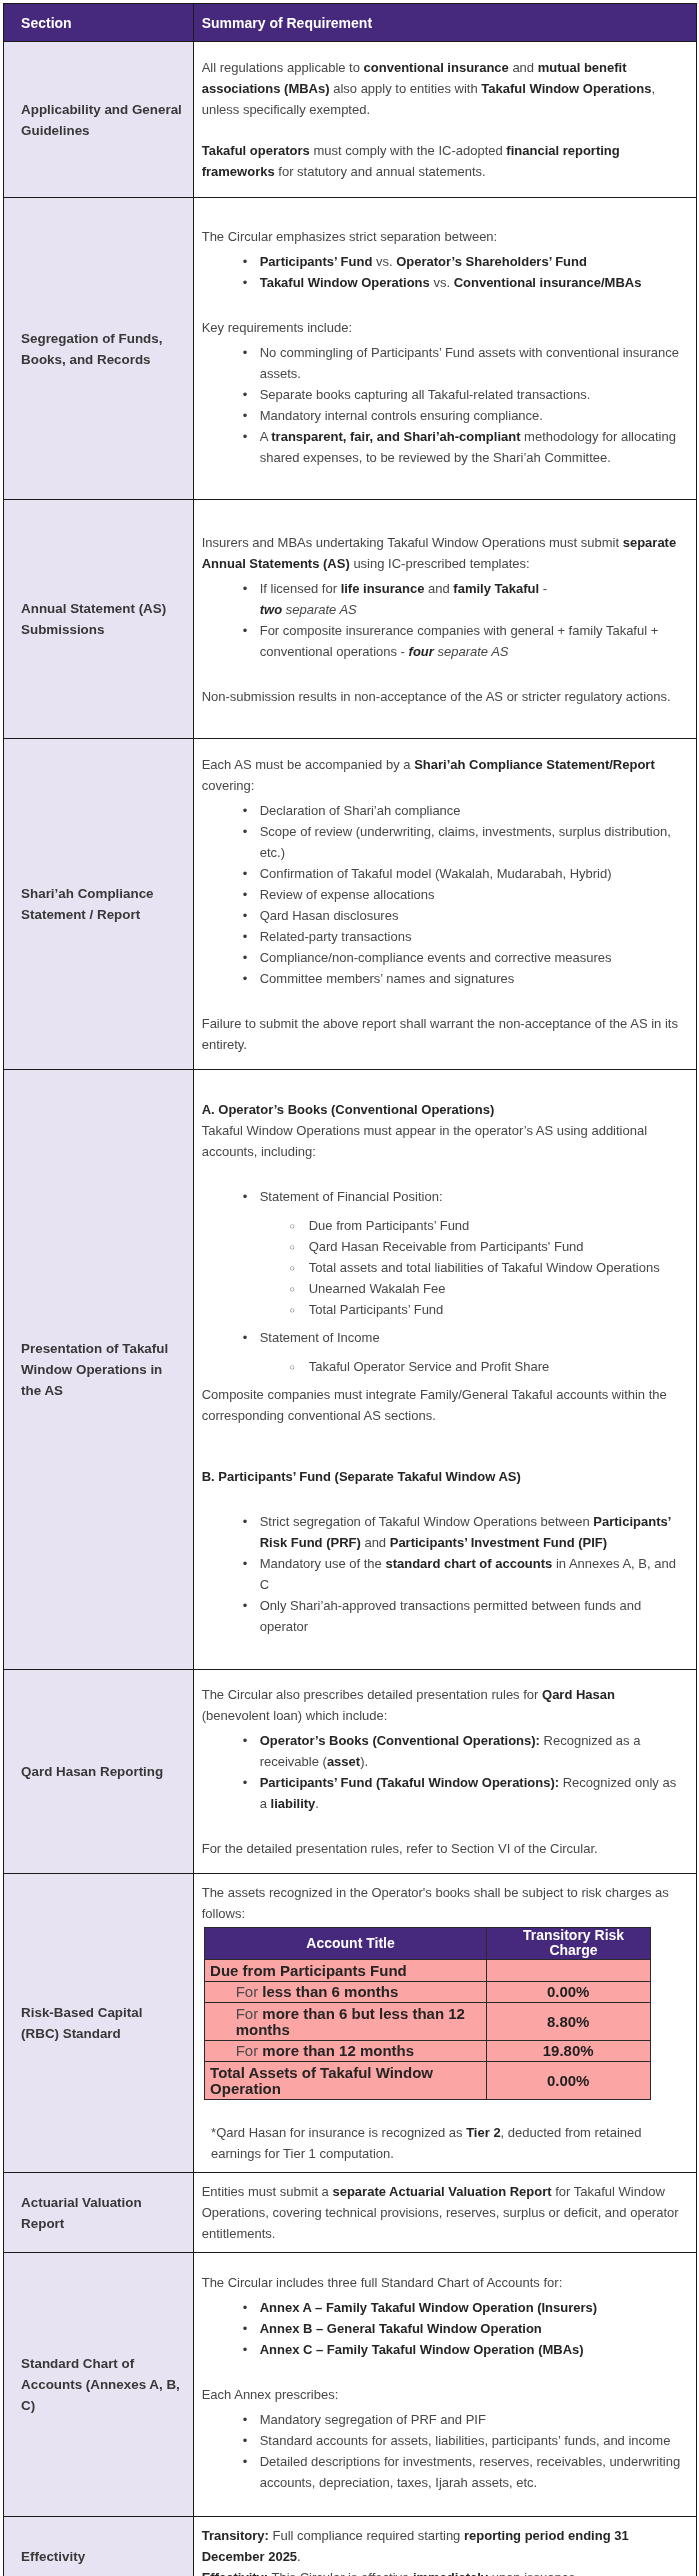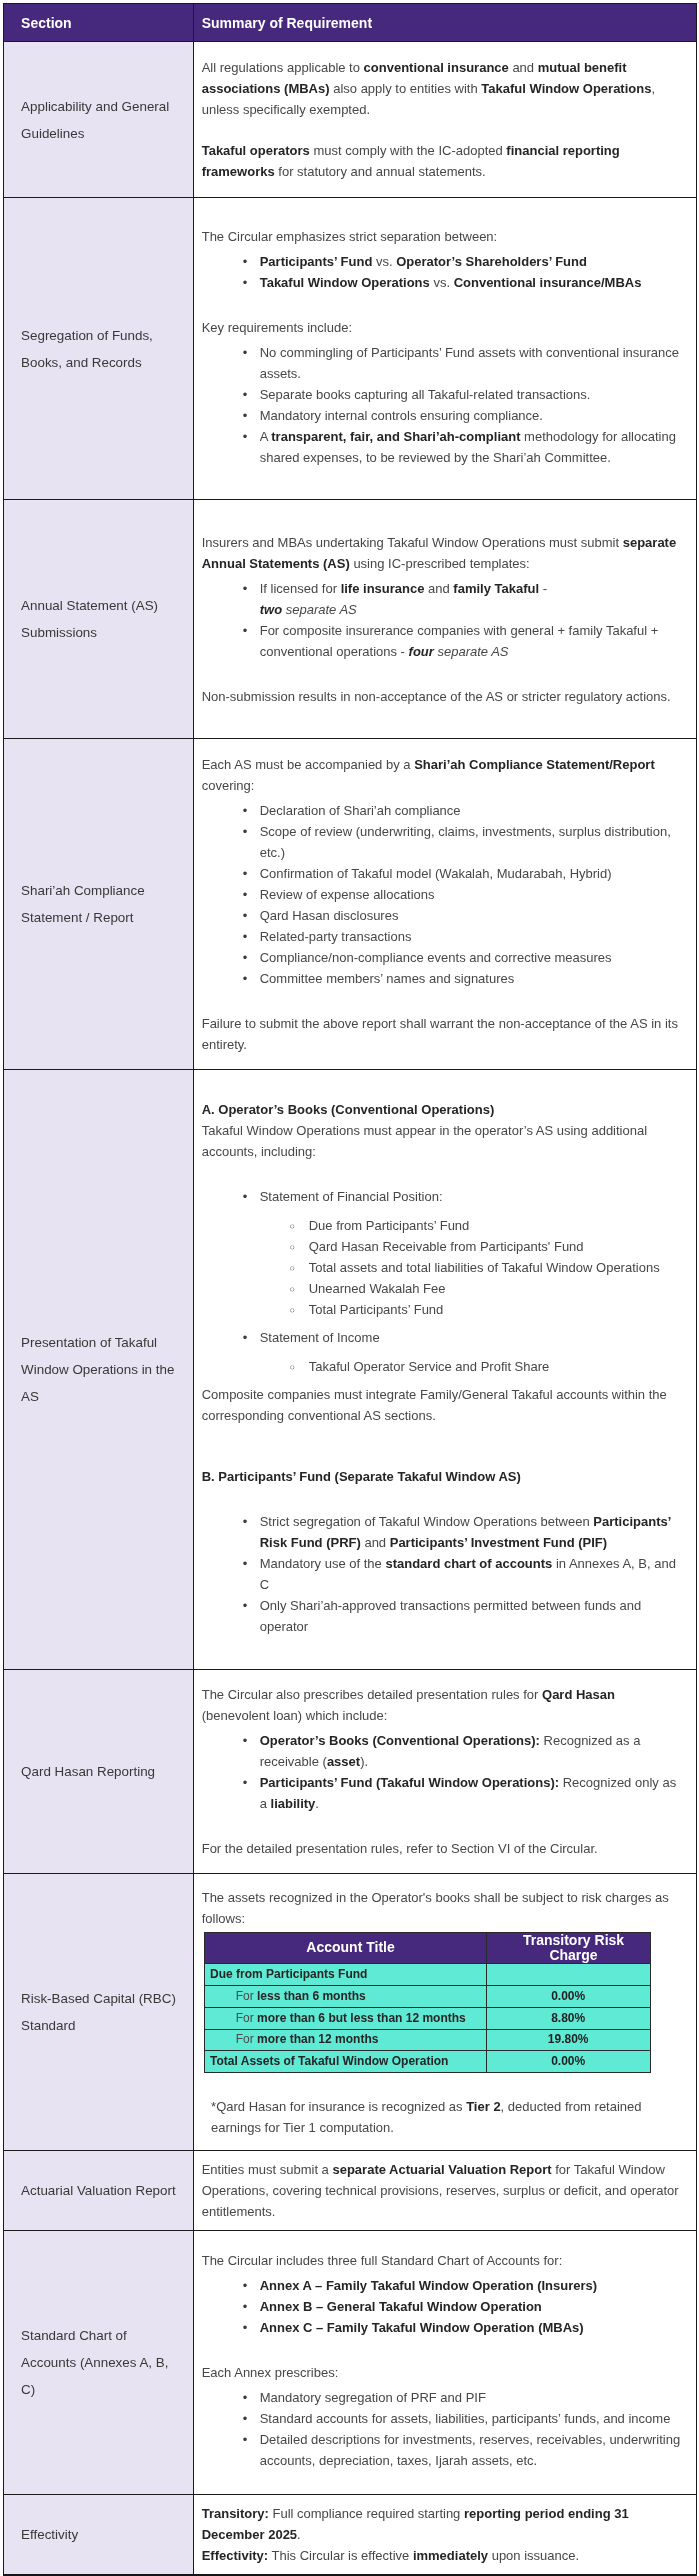--- a/index.html
+++ b/index.html
@@ -4,37 +4,37 @@
 <style>
   html,body{margin:0;padding:0;background:#ffffff;}
   body{padding:3.4px 2.7px 5.4px 2.7px;font-family:"Liberation Sans","DejaVu Sans",sans-serif;}
   table.main{border-collapse:collapse;width:694px;table-layout:fixed;
              border:1.3px solid #151515;border-bottom-width:2px;}
   .main th,.main td{border:0.7px solid #1b1b1b;box-sizing:border-box;}
   .main thead th{background:#46287c;color:#ffffff;font-size:14px;font-weight:700;
                  text-align:left;height:38px;vertical-align:middle;padding:0 6.7px 0 17.4px;}
   .main thead th.col-summary{padding-left:8px;}
   td.section{background:#e8e3f2;vertical-align:middle;padding:6.7px 10.7px 6.7px 17.4px;
-             font-size:13.4px;font-weight:400;color:#383838;line-height:27px;}
+             font-size:13.4px;font-weight:700;color:#383838;line-height:21px;}
   td.summary{background:#ffffff;vertical-align:middle;padding:8px 10.7px 8px 8px;
              font-size:13px;color:#474747;line-height:21px;}
   .para{margin:0;}
   .para.fn{padding-left:9.4px;}
   .gap{height:20px;}
   .b{font-weight:700;color:#252525;}
   .i{font-style:italic;}
   ul.bl{list-style:none;margin:4px;padding:0;}
   .bl>li{position:relative;padding-left:54px;}
   .bl>li::before{content:"•";position:absolute;left:37px;top:0;color:#3a3a3a;}
   ul.sl{list-style:none;margin:8px 0 6.7px -54px;padding:0;}
   .sl>li{position:relative;padding-left:103px;}
   .sl>li::before{content:"○";position:absolute;left:84px;top:0.7px;font-size:8.7px;color:#3a3a3a;}
   table.inner{border-collapse:collapse;table-layout:fixed;width:447px;margin:2.7px 0 2.7px 2px;}
-  .inner th,.inner td{border:0.7px solid #2a2a2a;font-size:12px;line-height:15.4px;
-                      padding:2.7px 5.4px;color:#1f1f1f;background:#5eead4;}
+  .inner th,.inner td{border:0.7px solid #2a2a2a;font-size:15px;line-height:15.4px;
+                      padding:2.7px 5.4px;color:#1f1f1f;background:#fca5a5;}
   .inner thead th{font-weight:700;text-align:center;height:25.5px;vertical-align:middle;}
   .inner td.title{text-align:left;font-weight:400;color:#4a4a4a;}
   .inner td.title.ind{padding-left:31px;}
   .inner td.charge{font-weight:700;text-align:center;}
 </style>
 </head>
 <body>
 
 <table class="main">
   <colgroup>

